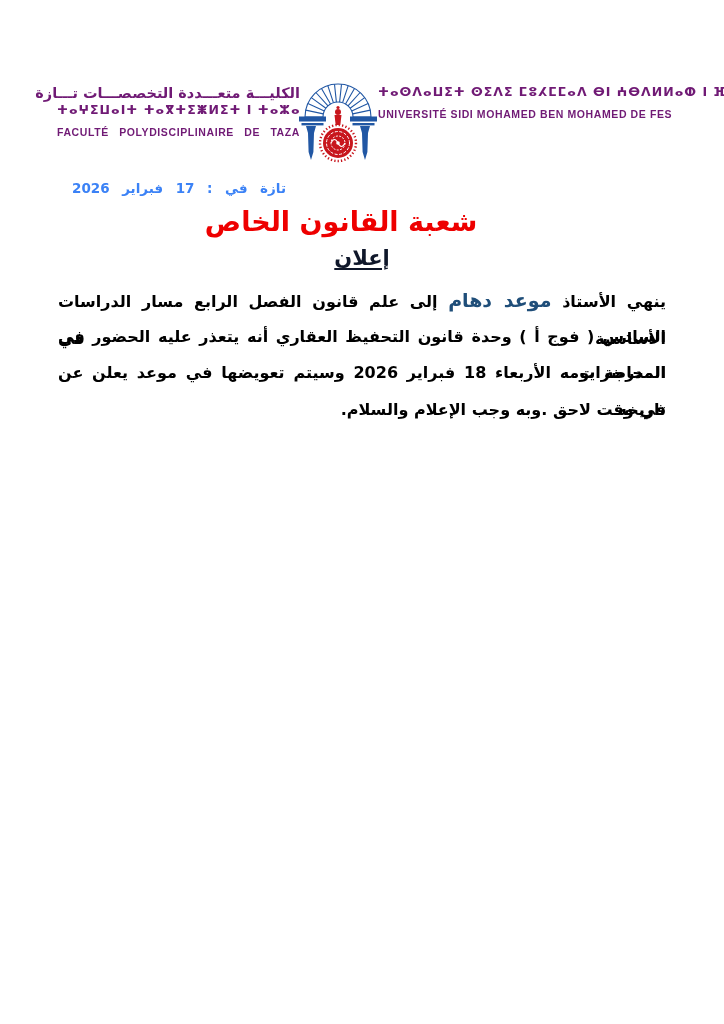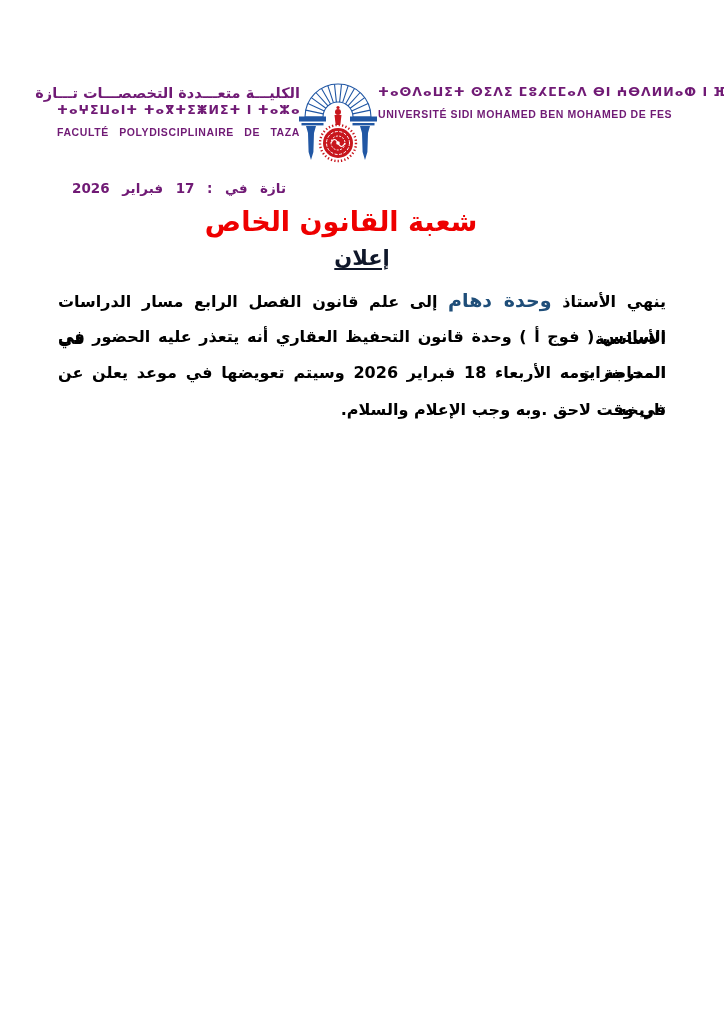--- a/index.html
+++ b/index.html
@@ -24,21 +24,21 @@
     margin-top:7px;font-weight:bold;font-size:10.5px;line-height:14px;
     letter-spacing:.6px;text-align:justify;text-align-last:justify;white-space:nowrap;
     font-family:"Liberation Sans","DejaVu Sans",sans-serif;
   }
   .lh-left{left:57px;width:243px;}
   .lh-right{left:378px;width:290px;}
   .logo{position:absolute;left:299px;top:80px;width:78px;height:88px;}
   
   .date-line{
     position:absolute;left:72px;top:180px;width:214px;
-    direction:rtl;font-weight:bold;font-size:13.5px;color:#701a75;
+    direction:rtl;font-weight:bold;font-size:13.5px;color:#3b82f6;
     text-align:justify;text-align-last:justify;
   }
   
   .dept-title{
     position:absolute;left:0;top:206px;width:682px;
     direction:rtl;text-align:center;
     font-weight:bold;font-size:27px;color:#ee0000;
   }
   .ann-heading{
     position:absolute;left:0;top:246px;width:724px;
@@ -117,21 +117,21 @@
 
   <div class="dept-title">شعبة القانون الخاص</div>
 
   <div class="ann-heading">
     <span>إعلان</span>
   </div>
 
   <div class="body-par">
     <div class="body-line">
       <span>ينهي الأستاذ </span>
-      <span class="prof-name">وحدة دهام</span>
+      <span class="prof-name">موعد دهام</span>
       <span> إلى علم قانون الفصل الرابع   مسار الدراسات الأساسية في</span>
     </div>
     <div class="body-line">السادس ( فوج أ ) وحدة  قانون التحفيظ العقاري  أنه يتعذر عليه الحضور في المحاضرات</div>
     <div class="body-line">المدرجة يومه الأربعاء  18 فبراير  2026   وسيتم تعويضها في موعد يعلن عن تاريخه</div>
     <div class="body-line last">في وقت لاحق  .وبه وجب  الإعلام والسلام.</div>
   </div>
 
 </div>
 
 </body></html>

